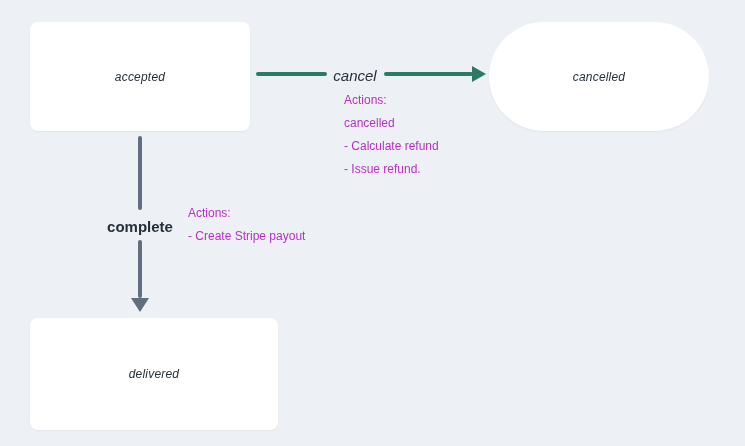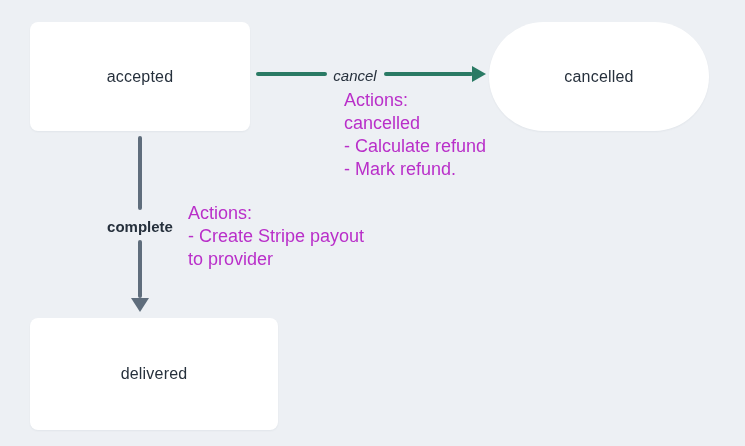--- a/index.html
+++ b/index.html
@@ -22,21 +22,22 @@
     width:745px;height:446px;
     background:var(--background);
   }
   .node{
     position:absolute;
     background:var(--node-bg);
     display:flex;align-items:center;justify-content:center;
     box-shadow:0 1px 2px rgba(20,35,60,0.05);
   }
   .node .state-label{
-    font-size:16px;
+    font-style:italic;
+    font-size:12px;
     color:var(--ink);
     letter-spacing:0.2px;
   }
   .node-accepted{left:30px;top:22px;width:220px;height:109px;border-radius:8px;}
   .node-cancelled{left:489px;top:22px;width:220px;height:109px;border-radius:55px;}
   .node-delivered{left:30px;top:318px;width:248px;height:112px;border-radius:8px;}
 
   .h-line{position:absolute;height:4px;background:var(--teal);border-radius:2px;}
   .cancel-seg1{left:256px;top:72px;width:71px;}
   .cancel-seg2{left:384px;top:72px;width:89px;}
@@ -63,21 +64,21 @@
     font-size:15px;
     color:var(--ink);
     white-space:nowrap;
   }
   .event-cancel{left:355px;top:75px;font-style:italic;}
   .event-complete{left:140px;top:226px;font-weight:bold;}
 
   .actions{
     position:absolute;
     color:var(--magenta);
-    font-size:18px;
+    font-size:12px;
     line-height:23px;
     white-space:nowrap;
   }
   .actions-cancel{left:344px;top:89px;}
   .actions-complete{left:188px;top:202px;}
 </style>
 </head>
 <body>
 
 <div class="canvas">
@@ -96,27 +97,26 @@
 
   <div class="h-line cancel-seg1"></div>
   <span class="event-label event-cancel">cancel</span>
   <div class="h-line cancel-seg2"></div>
   <div class="cancel-head"></div>
 
   <div class="actions actions-cancel">
     <div>Actions:</div>
     <div>cancelled</div>
     <div>- Calculate refund</div>
-    <div>- Mark refund.</div>
+    <div>- Issue refund.</div>
   </div>
 
   <div class="v-line complete-seg1"></div>
   <span class="event-label event-complete">complete</span>
   <div class="v-line complete-seg2"></div>
   <div class="complete-head"></div>
 
   <div class="actions actions-complete">
     <div>Actions:</div>
     <div>- Create Stripe payout</div>
-    <div>to provider</div>
   </div>
 
 </div>
 
 </body></html>

